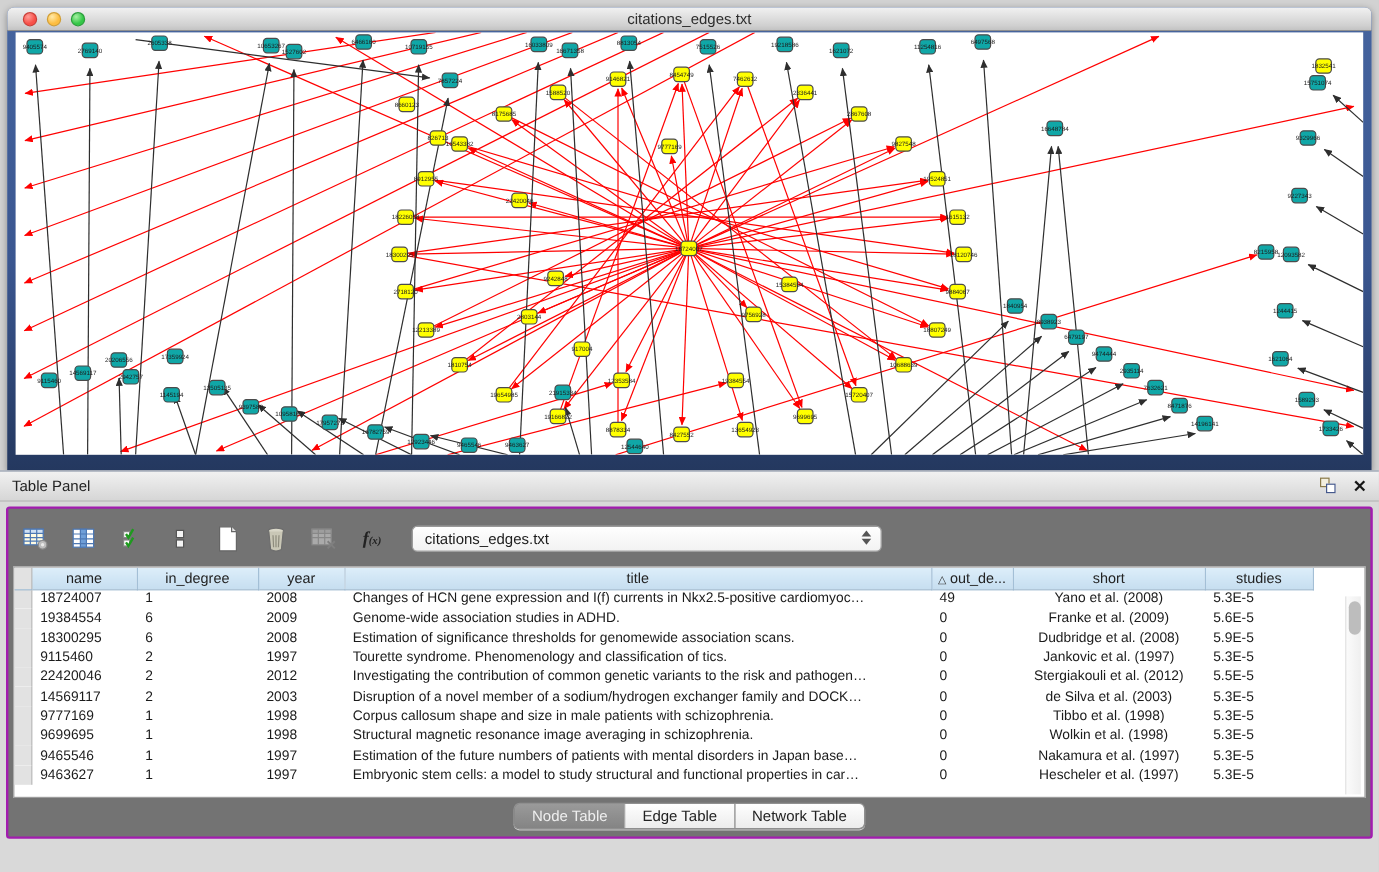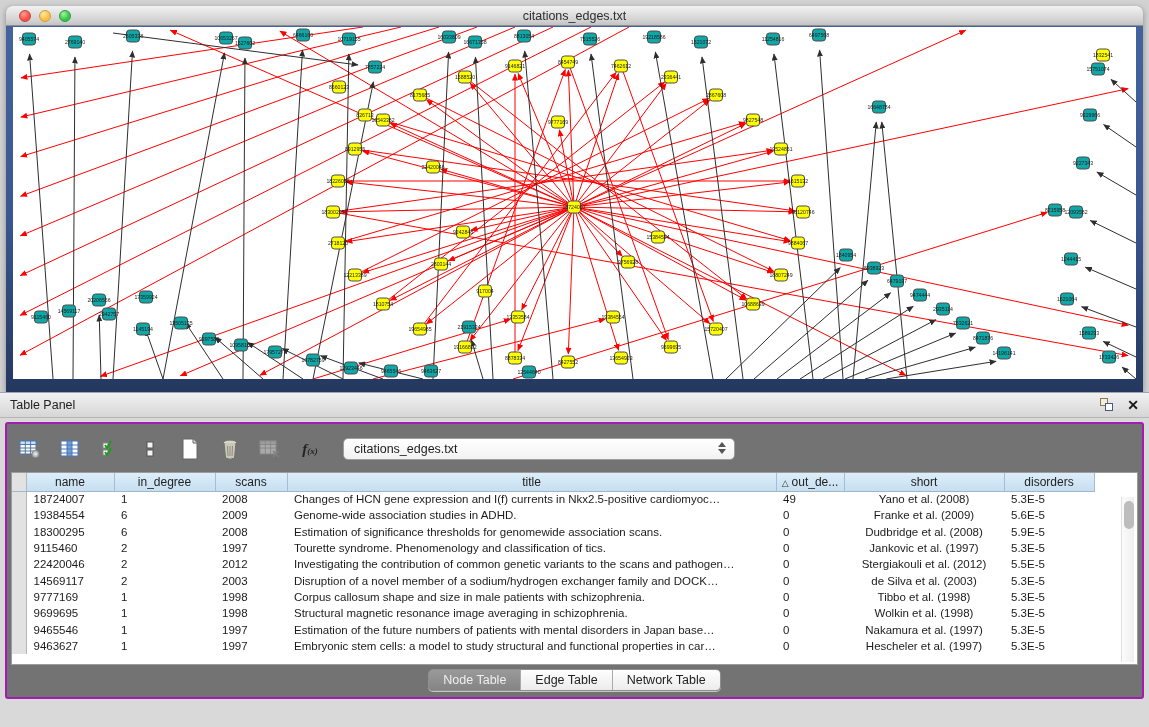--- a/index.html
+++ b/index.html
@@ -511,25 +511,25 @@
           <col style="width:489px">
             <col style="width:68px">
             <col style="width:160px">
             <col style="width:90px">
         </colgroup>
         <thead>
             <tr>
               <th class="gutter"></th>
               <th>name</th>
               <th>in_degree</th>
-              <th>scans</th>
+              <th>year</th>
               <th>title</th>
               <th><span class="sort-tri">△</span>out_de...</th>
               <th>short</th>
-              <th>disorders</th>
+              <th>studies</th>
             </tr>
           </thead>
         <tbody>
             <tr>
               <td class="gutter"></td>
               <td class="c-name">18724007</td>
               <td class="c-indeg">1</td>
               <td class="c-year">2008</td>
               <td class="c-title">Changes of HCN gene expression and I(f) currents in Nkx2.5-positive cardiomyoc…</td>
               <td class="c-out">49</td>
@@ -564,21 +564,21 @@
               <td class="c-title">Tourette syndrome. Phenomenology and classification of tics.</td>
               <td class="c-out">0</td>
               <td class="c-short">Jankovic et al. (1997)</td>
               <td class="c-pr">5.3E-5</td>
             </tr>
             <tr>
               <td class="gutter"></td>
               <td class="c-name">22420046</td>
               <td class="c-indeg">2</td>
               <td class="c-year">2012</td>
-              <td class="c-title">Investigating the contribution of common genetic variants to the scans and pathogen…</td>
+              <td class="c-title">Investigating the contribution of common genetic variants to the risk and pathogen…</td>
               <td class="c-out">0</td>
               <td class="c-short">Stergiakouli et al. (2012)</td>
               <td class="c-pr">5.5E-5</td>
             </tr>
             <tr>
               <td class="gutter"></td>
               <td class="c-name">14569117</td>
               <td class="c-indeg">2</td>
               <td class="c-year">2003</td>
               <td class="c-title">Disruption of a novel member of a sodium/hydrogen exchanger family and DOCK…</td>

